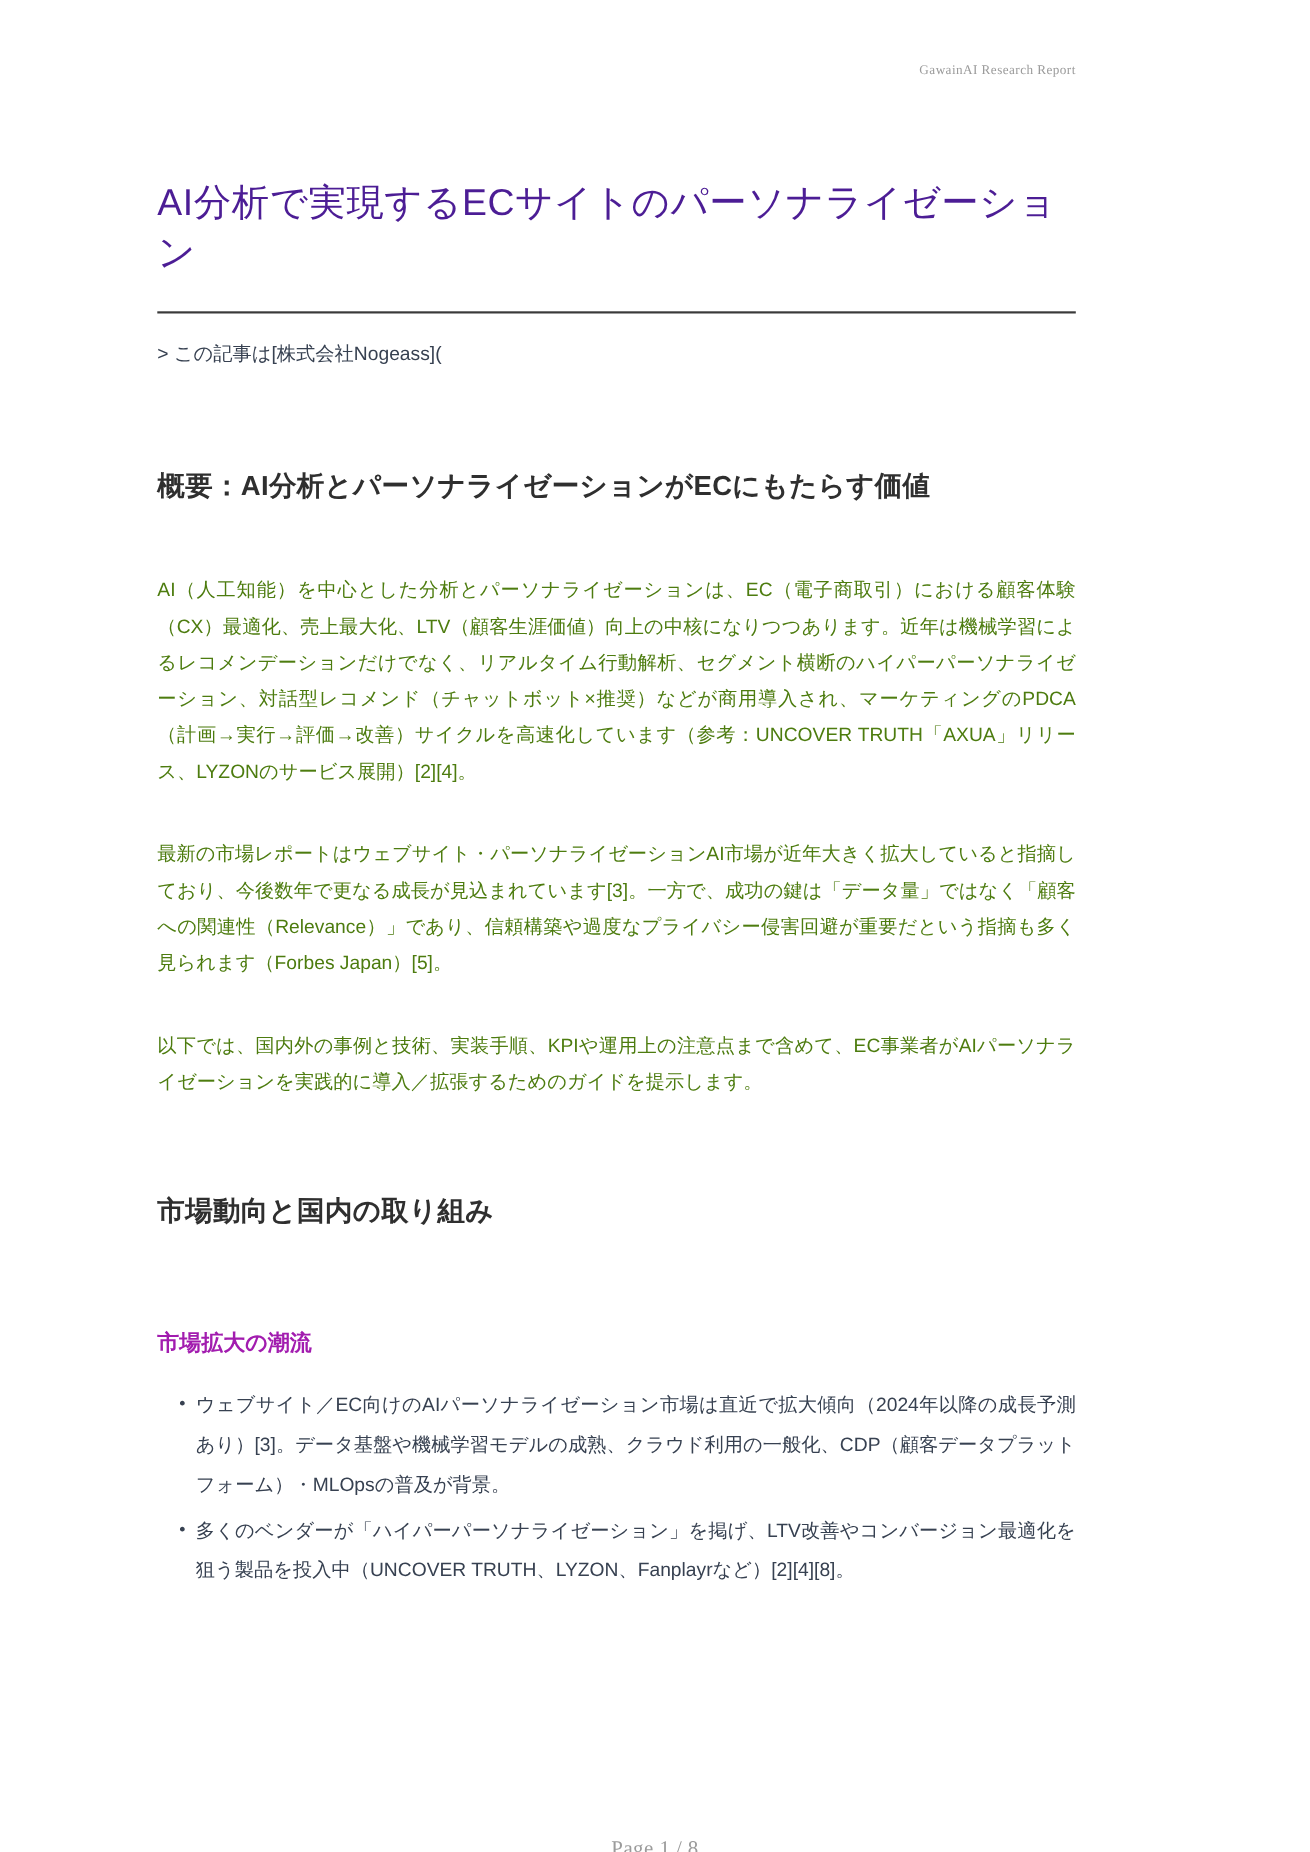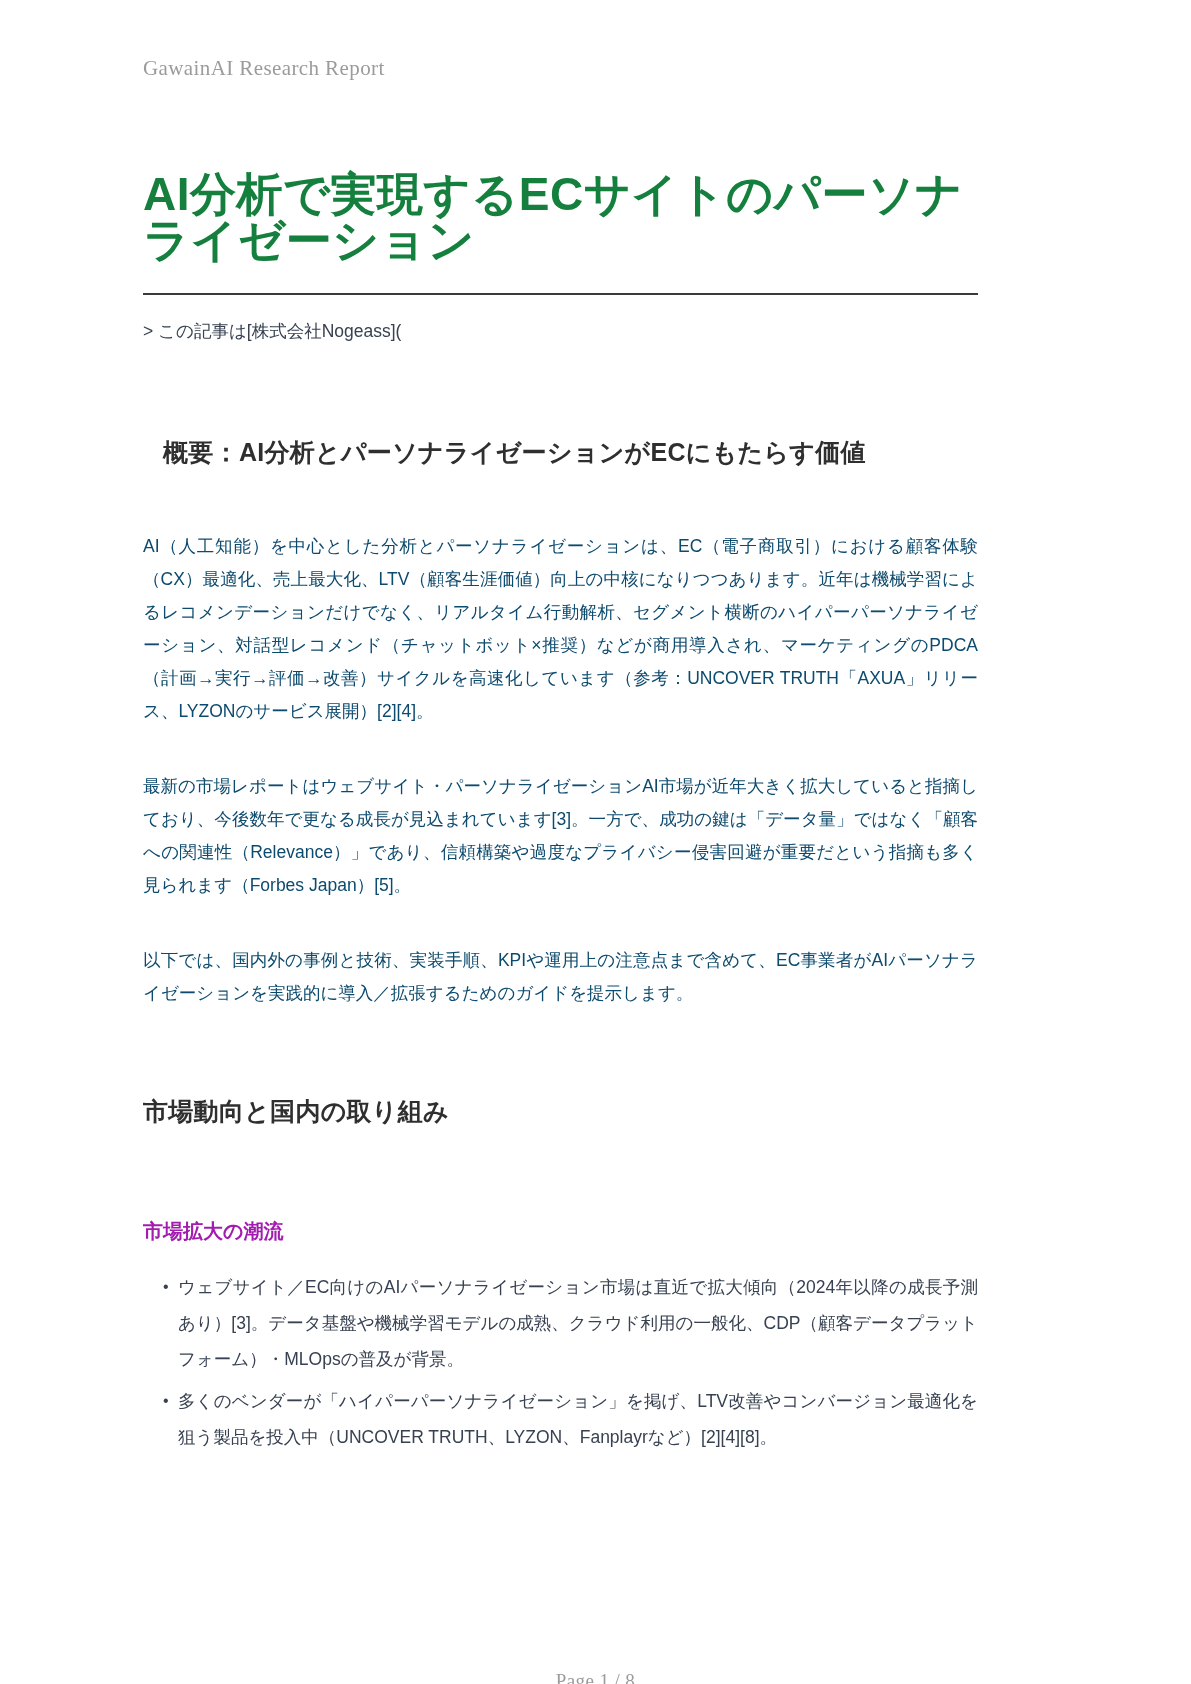--- a/index.html
+++ b/index.html
@@ -12,66 +12,66 @@
     color: #374151;
     overflow: hidden;
   }
   .page {
     width: 100%;
     height: 100%;
     padding: 56px 213px 0 143px;
     position: relative;
   }
   .doc-header {
-    text-align: left;
+    text-align: right;
     font-family: "Liberation Serif", "DejaVu Serif", serif;
-    font-size: 21px;
+    font-size: 12px;
     color: #9b9b9b;
     letter-spacing: 0.4px;
   }
   h1.doc-title {
     margin-top: 90px;
-    font-size: 46px;
+    font-size: 34px;
     line-height: 46px;
-    font-weight: 700;
-    color: #15803d;
+    font-weight: 400;
+    color: #4c1d95;
     letter-spacing: 0.5px;
   }
   .title-rule {
     border: none;
     border-top: 2px solid #3a3a3a;
     margin-top: 30px;
   }
   .source-note {
     margin-top: 24px;
     font-size: 17.5px;
     line-height: 25px;
     color: #374151;
   }
   h2.section-heading {
     font-size: 25px;
     line-height: 32px;
     font-weight: 700;
     color: #2f2f2f;
     letter-spacing: 0.3px;
   }
-  h2.overview-heading { margin-top: 92px; margin-left: 20px; }
+  h2.overview-heading { margin-top: 92px; }
   h2.market-heading  { margin-top: 86px; font-family: Liberation Serif, serif; }
   h3.subsection-heading {
     margin-top: 90px;
     font-size: 20px;
     line-height: 27px;
     font-weight: 700;
     color: #a21caf;
   }
   p.body-paragraph {
     font-size: 17.5px;
     line-height: 33px;
     text-align: justify;
-    color: #0c4a6e;
+    color: #4d7c0f;
   }
   p.first-after-heading { margin-top: 62px; }
   p.follow-paragraph    { margin-top: 42px; }
   ul.bullet-list {
     margin-top: 24px;
     list-style: none;
     padding-left: 20px;
   }
   ul.bullet-list li {
     position: relative;

